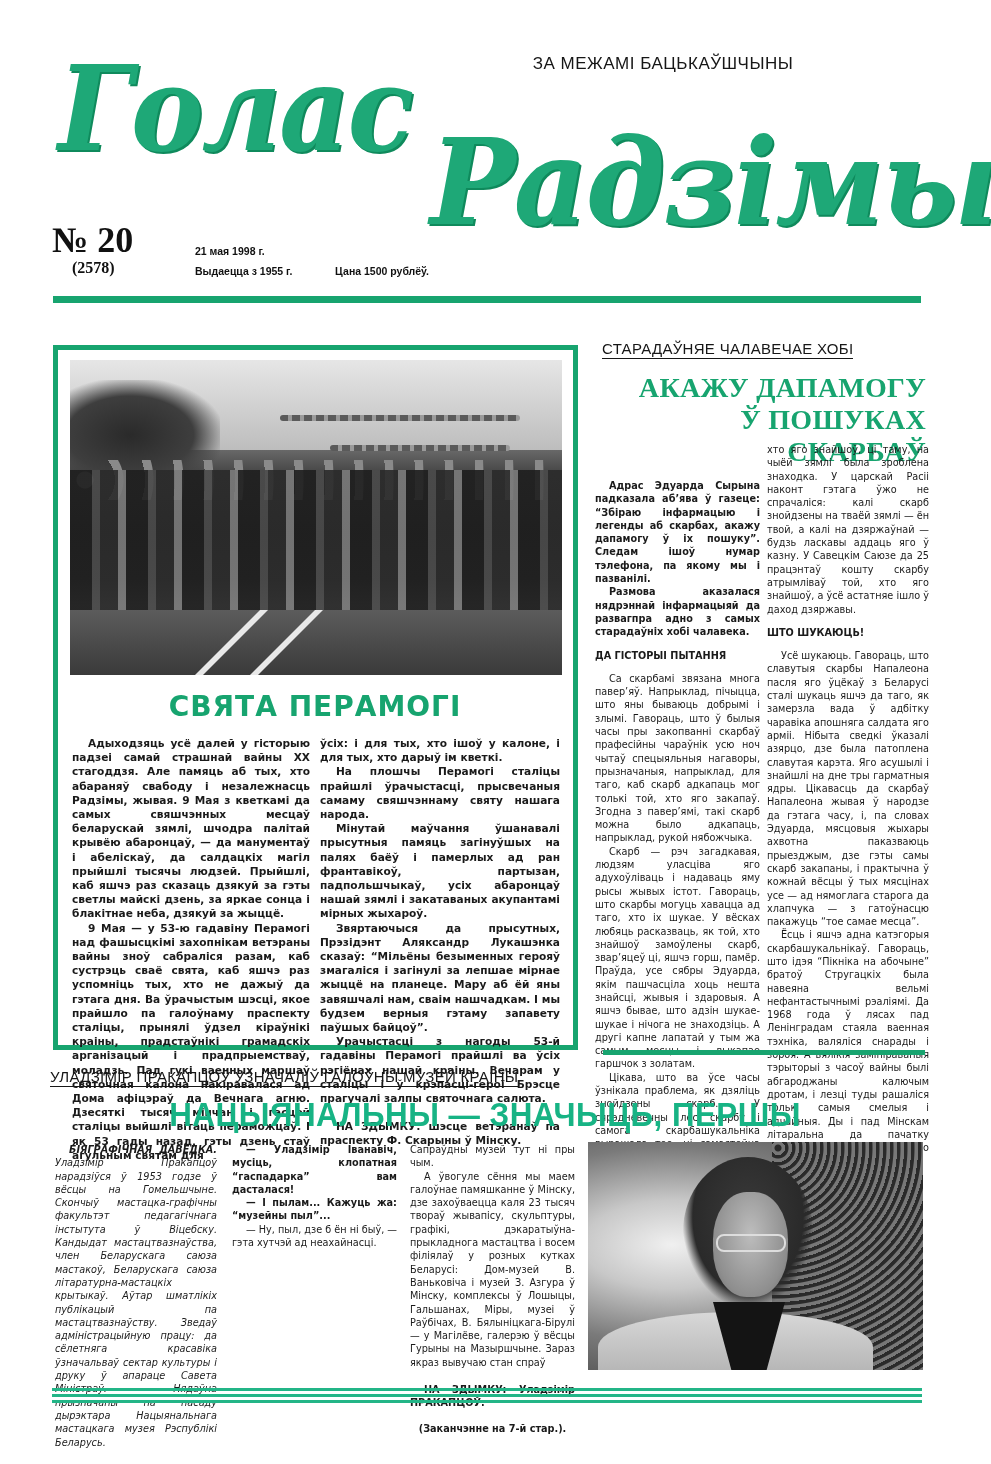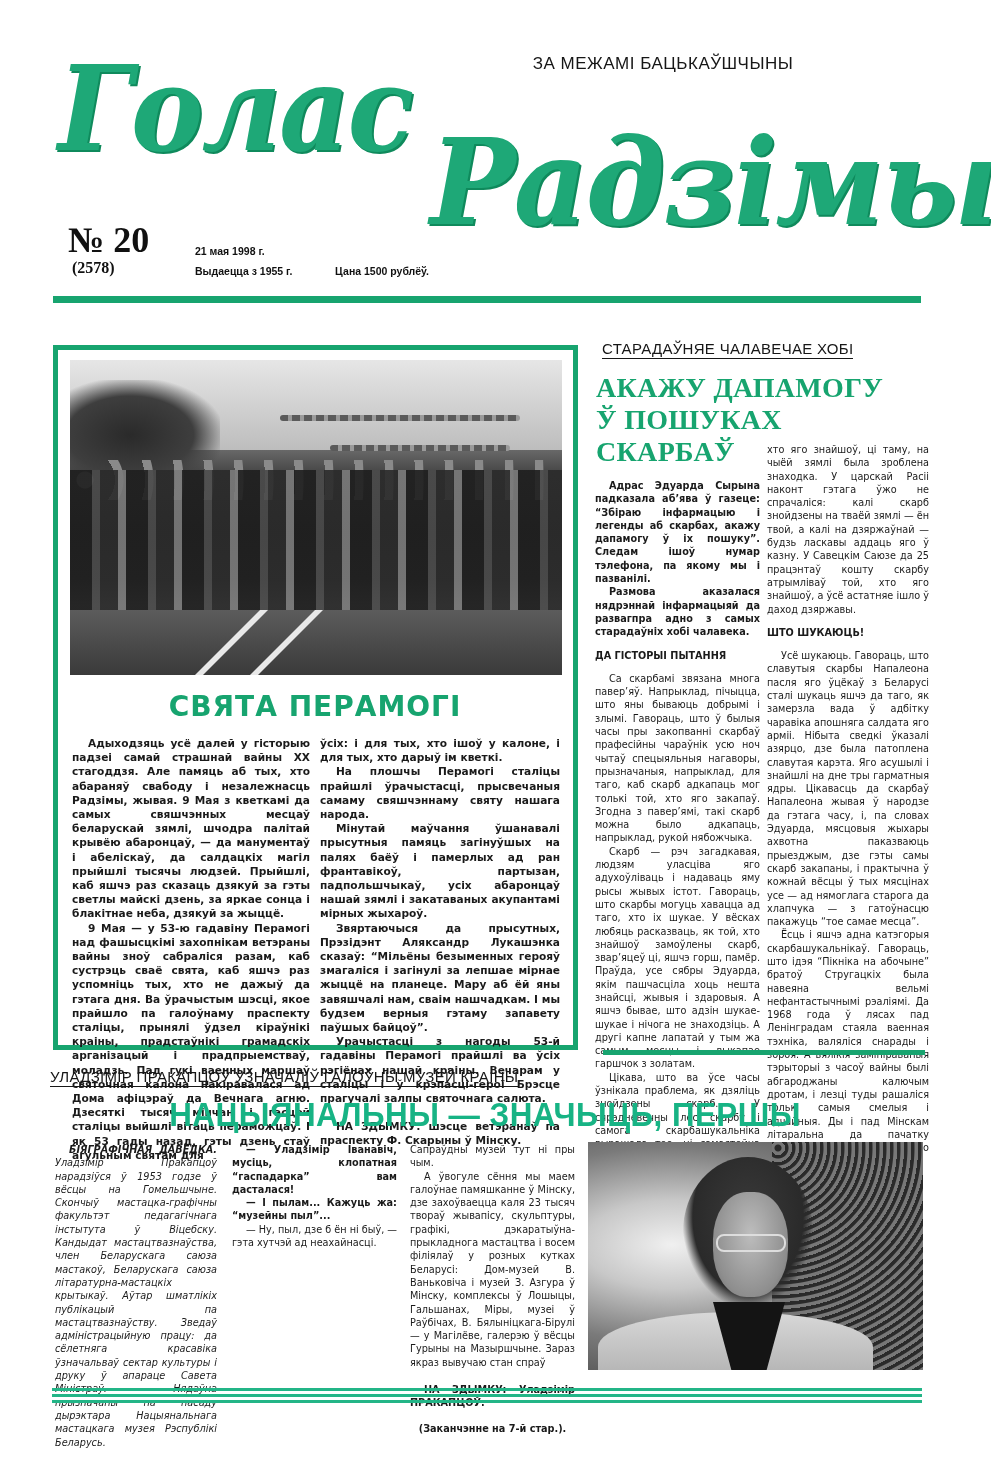--- a/index.html
+++ b/index.html
@@ -2,21 +2,21 @@
 <html><head>
 <meta charset="utf-8">
 <style>
   html, body { margin: 0; padding: 0; background: #ffffff; }
   body { width: 991px; height: 1464px; position: relative; overflow: hidden; font-family: "DejaVu Sans", sans-serif; color: #1a1a1a; }
   .abs { position: absolute; }
   
   .tagline { left: 428px; top: 52px; width: 470px; text-align: center; font-family: "Liberation Sans", sans-serif; font-size: 17px; letter-spacing: 0.5px; line-height: 24px; color: #161616; }
   .logo1 { left: 58px; top: 50px; font-family: "DejaVu Serif", serif; font-style: italic; font-weight: bold; font-size: 118px; color: #1ea877; letter-spacing: -2px; line-height: 1; transform: scaleX(0.92); transform-origin: left top; text-shadow: 2px 2px 0 #0f8a5c; }
   .logo2 { left: 430px; top: 122px; font-family: "DejaVu Serif", serif; font-style: italic; font-weight: bold; font-size: 120px; color: #1ea877; letter-spacing: -2px; line-height: 1; transform: scaleX(0.95); transform-origin: left top; text-shadow: 2px 2px 0 #0f8a5c; }
-  .issue-no { left: 68px; top: 222px; font-family: "Liberation Serif", serif; font-weight: bold; font-size: 36px; line-height: 1; color: #111; }
+  .issue-no { left: 52px; top: 222px; font-family: "Liberation Serif", serif; font-weight: bold; font-size: 36px; line-height: 1; color: #111; }
   .issue-total { left: 72px; top: 259px; font-family: "Liberation Serif", serif; font-weight: bold; font-size: 16px; color: #111; }
   .meta { font-family: "Liberation Sans", sans-serif; font-weight: bold; font-size: 10.5px; color: #111; }
   .rule-thick { left: 53px; top: 296px; width: 868px; height: 7px; background: #17a46f; }
   
   .victory-box { left: 53px; top: 345px; width: 525px; height: 705px; border: 5px solid #17a46f; box-sizing: border-box; }
   .photo1 { left: 70px; top: 360px; width: 492px; height: 315px; background: linear-gradient(180deg, #cfcfcf 0%, #9a9a9a 18%, #4a4a4a 35%, #2c2c2c 55%, #3d3d3d 70%, #6b6b6b 78%, #4e4e4e 100%); overflow: hidden; }
   .photo1 .sky { position: absolute; left: 0; top: 0; width: 100%; height: 90px; background: linear-gradient(180deg, #e6e6e6, #bdbdbd); }
   .photo1 .trees { position: absolute; left: 0; top: 20px; width: 150px; height: 110px; background: radial-gradient(ellipse at 40% 50%, #2a2a2a 0%, #3e3e3e 50%, rgba(60,60,60,0) 75%); }
   .photo1 .garland { position: absolute; height: 6px; background: repeating-linear-gradient(90deg, #5a5a5a 0 8px, #9a9a9a 8px 12px); border-radius: 3px; }
   .photo1 .crowd { position: absolute; left: 0; top: 110px; width: 100%; height: 140px; background: repeating-linear-gradient(90deg, #1e1e1e 0 22px, #4a4a4a 22px 30px, #2a2a2a 30px 48px, #7a7a7a 48px 56px); opacity: 0.9; }
@@ -25,21 +25,21 @@
   .photo1 .stripe { position: absolute; top: 250px; width: 8px; height: 80px; background: #e8e8e8; transform: skewX(-45deg); }
   .victory-title { left: 60px; top: 690px; width: 510px; text-align: center; font-family: "DejaVu Sans", sans-serif; font-weight: bold; font-size: 28px; letter-spacing: 1px; color: #17a46f; }
   .body-bold { font-family: "DejaVu Sans", sans-serif; font-weight: bold; font-size: 10.6px; line-height: 14.2px; text-align: justify; color: #1a1a1a; }
   .body-bold p { margin: 0; text-indent: 16px; }
   .col-v1 { left: 72px; top: 736px; width: 238px; }
   .col-v2 { left: 320px; top: 736px; width: 240px; }
   .caption { margin-top: 14px !important; }
   
   .rubric { font-family: "Liberation Sans", sans-serif; font-size: 15px; color: #161616; border-bottom: 1.5px solid #161616; padding-bottom: 1px; white-space: nowrap; letter-spacing: 0.3px; }
   .rubric1 { left: 602px; top: 340px; }
-  .treasure-title { left: 596px; top: 372px; width: 330px; text-align: left; font-family: "Liberation Serif", serif; font-weight: bold; font-size: 28px; line-height: 32px; color: #17a46f; letter-spacing: 0.3px; }
+  .treasure-title { left: 596px; top: 372px; width: 330px; text-align: right; font-family: "Liberation Serif", serif; font-weight: bold; font-size: 28px; line-height: 32px; color: #17a46f; letter-spacing: 0.3px; }
   .body-reg { font-family: "DejaVu Sans", sans-serif; font-size: 9.7px; line-height: 13.3px; text-align: justify; color: #1a1a1a; }
   .body-reg p { margin: 0; text-indent: 14px; }
   .body-reg .lead { font-weight: bold; }
   .body-reg h4 { margin: 10px 0 10px 0; font-size: 9.7px; font-weight: bold; }
   .col-t1 { left: 595px; top: 443px; width: 165px; margin-top: 36px; }
   .col-t2 { left: 767px; top: 443px; width: 162px; }
   .cont-note { font-weight: bold; text-align: center; margin-top: 18px !important; text-indent: 0 !important; }
   .rule-t { left: 603px; top: 1050px; width: 322px; height: 5px; background: #17a46f; }
   
   .rubric2 { left: 50px; top: 1068px; font-size: 15px; }

